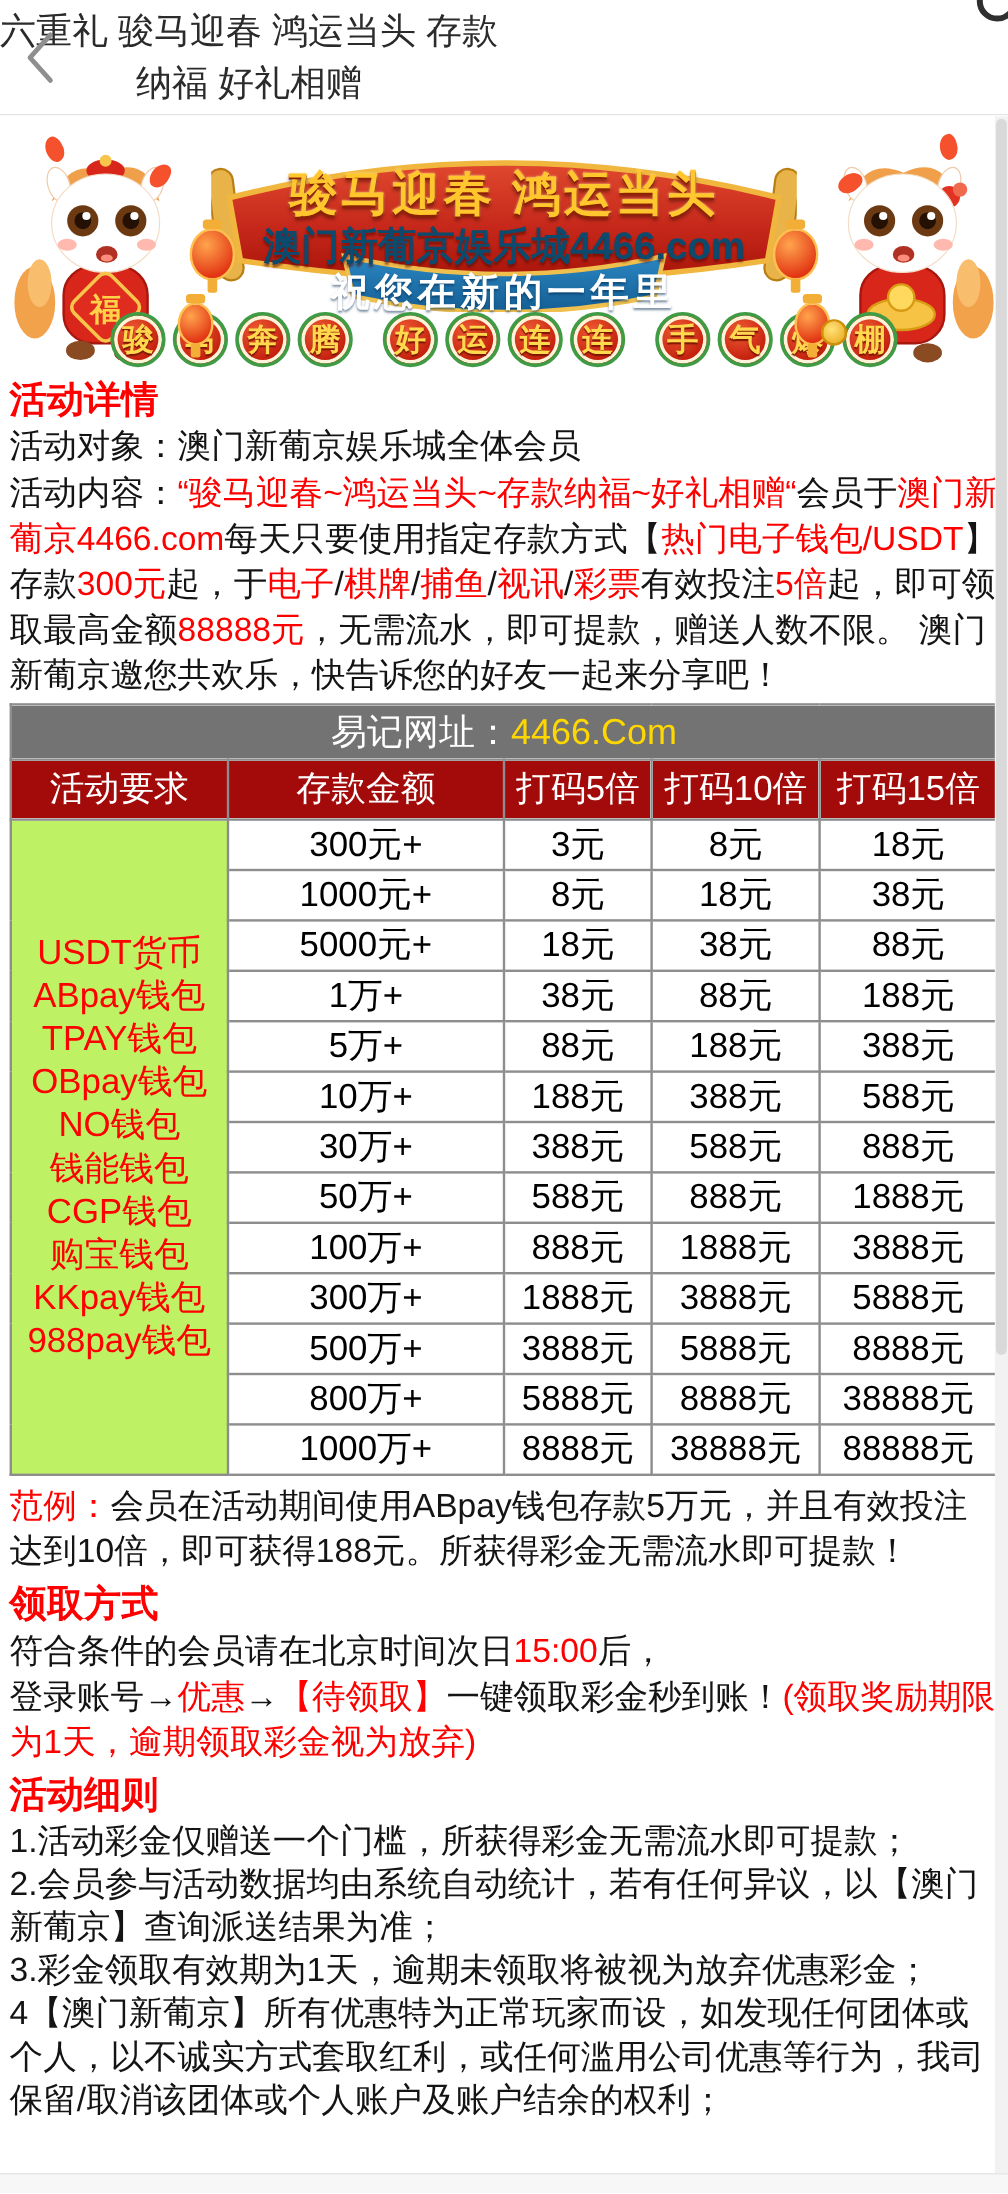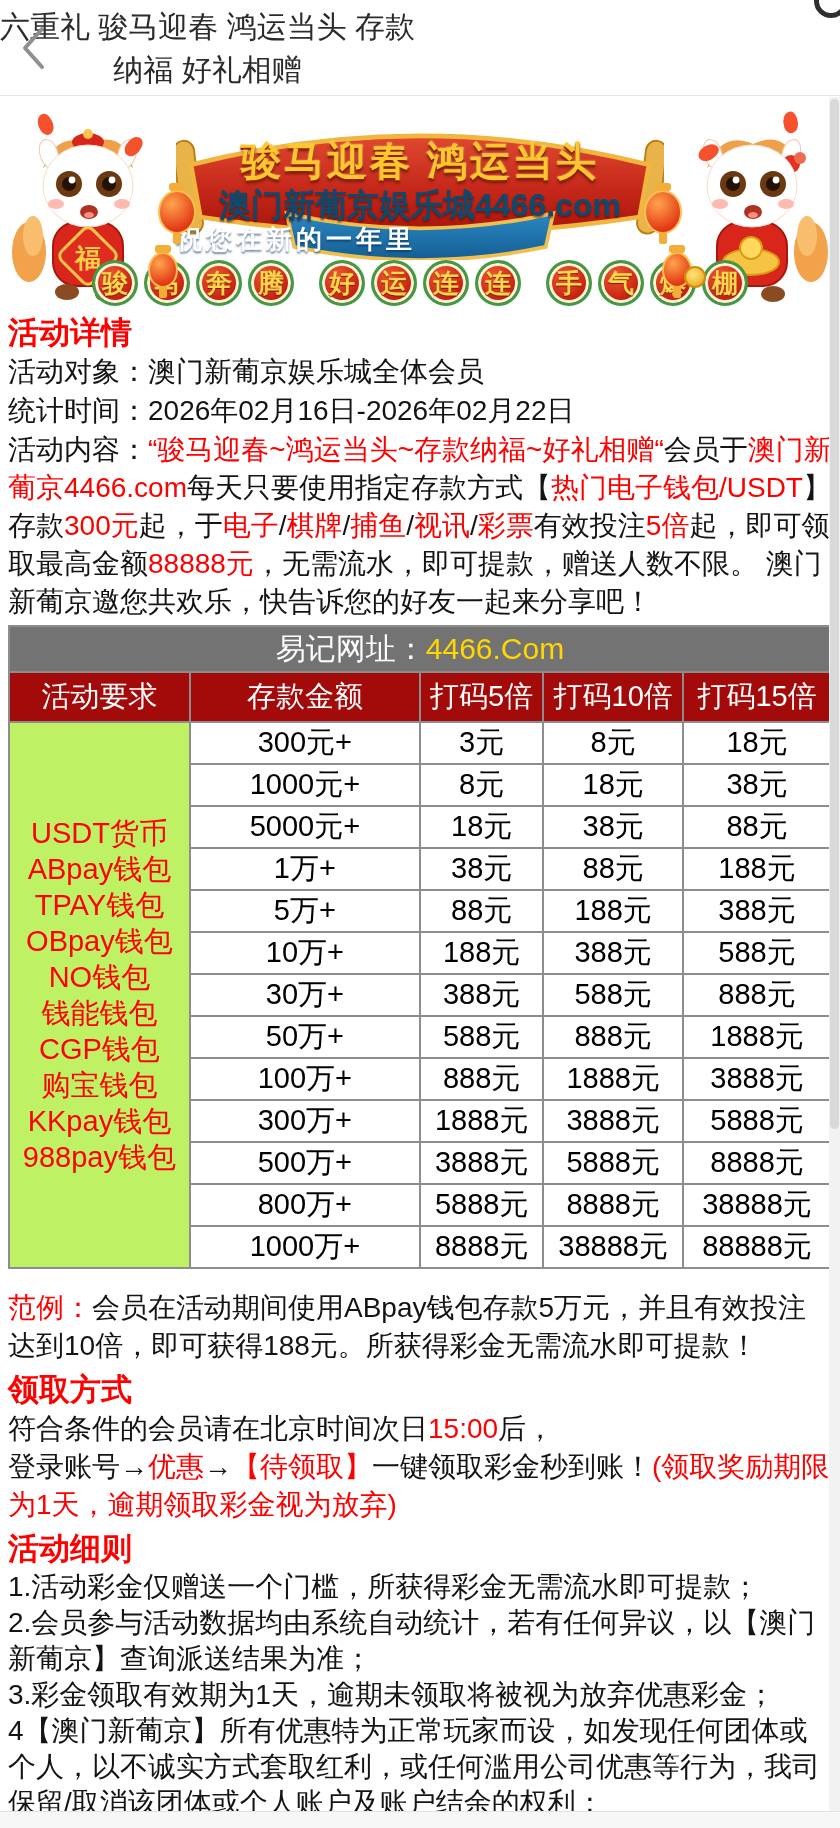--- a/index.html
+++ b/index.html
@@ -23,21 +23,21 @@
   .banner{position:relative;height:202px;margin-top:10px}
   .mascot{position:absolute;top:18px;width:152px;height:184px}
   .mascot-left{left:2px}
   .mascot-right{right:2px}
   .scroll-wrap{position:absolute;left:168px;right:168px;top:14px;height:140px}
   .scroll-svg{position:absolute;left:0;top:0;width:100%;height:100%}
   .scroll-title{position:absolute;top:14px;left:0;width:100%;text-align:center;font-size:40px;font-weight:bold;color:#ffc62e;letter-spacing:3px;
     text-shadow:0 2px 0 #8c2104,0 3px 3px rgba(60,10,0,.55),0 0 2px #ffe9a0}
   .scroll-site{position:absolute;top:64px;left:0;width:100%;text-align:center;font-size:32px;font-weight:bold;color:#0c4a6e;
     text-shadow:0 2px 2px rgba(90,10,0,.6)}
-  .ribbon-text{position:absolute;top:102px;left:0;width:100%;font-size:26px;font-weight:bold;color:#fff;
+  .ribbon-text{position:absolute;top:102px;left:0;width:100%;text-align:center;font-size:32px;font-weight:bold;color:#fff;
     text-shadow:0 2px 2px rgba(0,40,80,.55);letter-spacing:4px}
   .badge-row{position:absolute;bottom:2px;left:50%;transform:translateX(-50%);display:flex;align-items:center}
   .badge{width:46px;height:46px;border-radius:50%;margin:0 3px;
     background:radial-gradient(circle at 38% 32%,#ef5a33,#c21d0c 70%);
     border:3px solid #3f9b44;box-shadow:inset 0 0 0 3px #fdf3d8;
     display:flex;align-items:center;justify-content:center;
     color:#ffd84e;font-size:26px;font-weight:bold;text-shadow:0 1px 1px #7c1500}
   .badge-gap{margin-left:22px}
   .lantern{position:absolute;width:38px;height:44px;border-radius:50%;
     background:radial-gradient(circle at 35% 30%,#ffa44d,#e23614 75%);
@@ -54,21 +54,21 @@
 
   
   table.promo{width:100%;border-collapse:collapse;table-layout:fixed;border:2px solid #767676;margin-top:4px}
   table.promo th,table.promo td{border:2px solid #8d8d8d;text-align:center;vertical-align:middle;overflow:hidden}
   .url-row th{background:#737373;color:#fff;font-weight:400;font-size:30px;height:46px}
   .gold{color:#ffd700}
   .head-row th{background:#a30a0a;color:#fff;font-weight:400;font-size:29px;height:50px}
   tbody td{font-size:29px;color:#000;height:35px;padding:0;background:#fff}
   td.wallet-cell{color:#fe0000;font-size:29px;line-height:36px;background:#bef264}
 
-  .sect{margin-top:20px}
+  .sect{margin-top:6px}
   .rule{line-height:36px}
 
   .footer-bar{position:absolute;left:0;right:0;bottom:0;height:17px;background:#f7f7f7;border-top:1px solid #e3e3e3;z-index:50}
 </style>
 </head>
 <body>
 
 <div class="topbar">
   <div class="back-btn">
     <svg width="26" height="44" viewBox="0 0 26 44">
@@ -188,21 +188,20 @@
         <div class="badge">连</div>
         <div class="badge badge-gap">手</div>
         <div class="badge">气</div>
         <div class="badge">爆</div>
         <div class="badge">棚</div>
       </div>
   </div>
 
   <div class="h-red">活动详情</div>
   <p class="para mb2"><span>活动对象：澳门新葡京娱乐城全体会员</span></p>
-  <p class="para mb2"><span>统计时间：2026年02月16日-2026年02月22日</span></p>
   <p class="para"><span>活动内容：</span><span class="red">“骏马迎春~鸿运当头~存款纳福~好礼相赠“</span><span>会员于</span><span class="red">澳门新葡京4466.com</span><span>每天只要使用指定存款方式【</span><span class="red">热门电子钱包/USDT</span><span>】存款</span><span class="red">300元</span><span>起，于</span><span class="red">电子</span><span>/</span><span class="red">棋牌</span><span>/</span><span class="red">捕鱼</span><span>/</span><span class="red">视讯</span><span>/</span><span class="red">彩票</span><span>有效投注</span><span class="red">5倍</span><span>起，即可领取最高金额</span><span class="red">88888元</span><span>，无需流水，即可提款，赠送人数不限。 澳门新葡京邀您共欢乐，快告诉您的好友一起来分享吧！</span></p>
 
   <table class="promo">
     <colgroup>
       <col style="width:22%">
         <col style="width:28%">
         <col style="width:15%">
         <col style="width:17%">
         <col style="width:18%">
     </colgroup>

